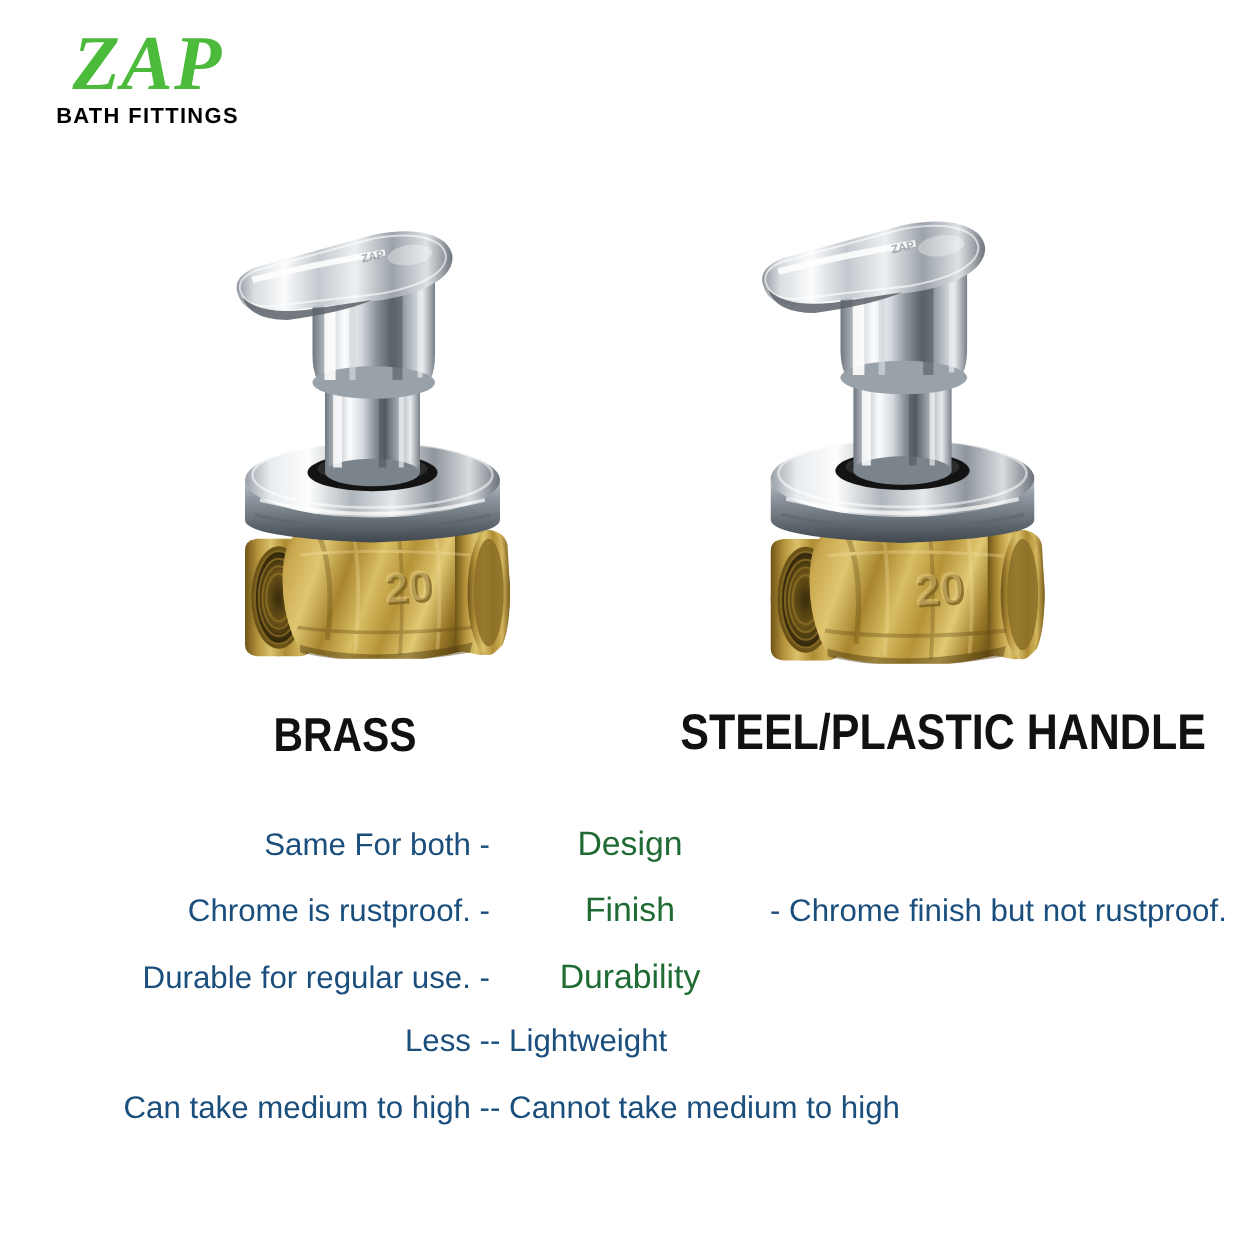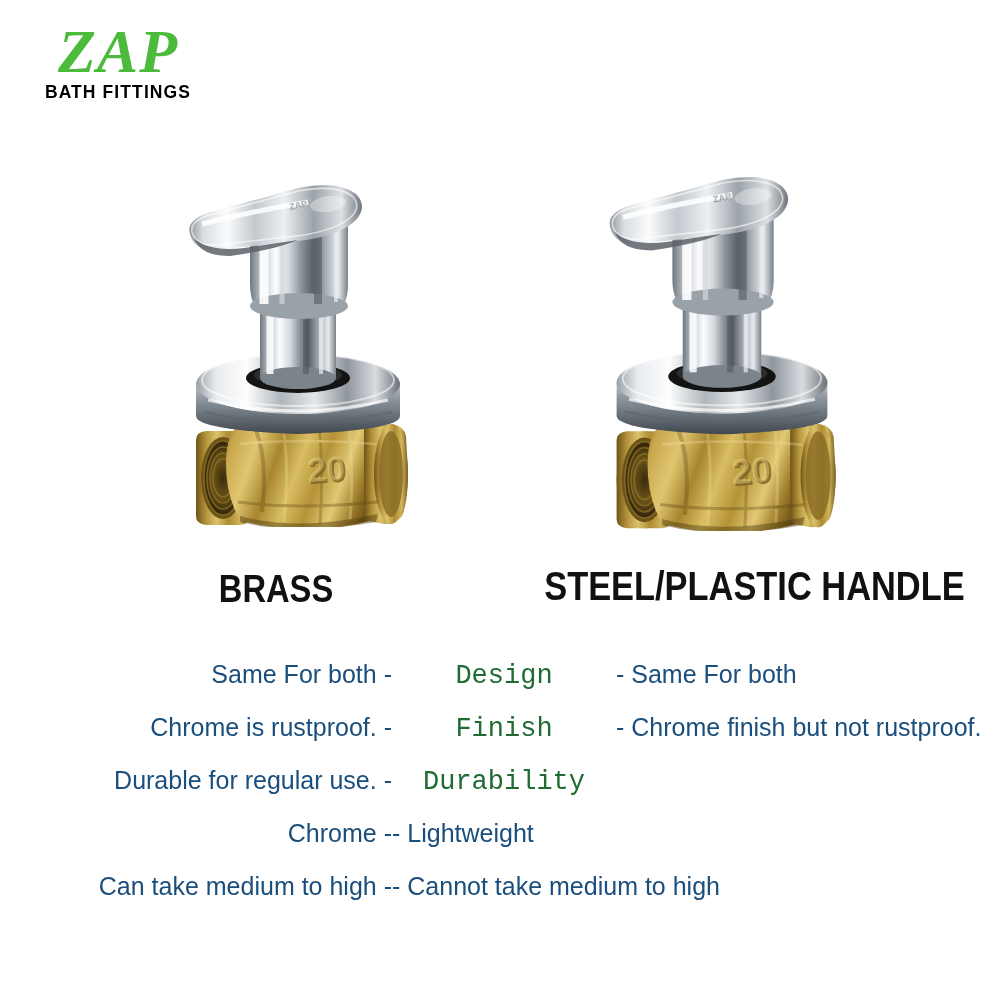--- a/index.html
+++ b/index.html
@@ -90,21 +90,21 @@
     font-size: 25px;
     font-family: "Liberation Sans", sans-serif;
     font-weight: 400;
   }
   .c-mid {
     width: 224px;
     text-align: center;
     white-space: nowrap;
     color: #1F6B33;
     font-size: 27px;
-    font-family: Liberation Mono, monospace;
+    font-family: Liberation Sans, sans-serif;
     font-weight: 400;
   }
   .c-right {
     flex: 1;
     text-align: left;
     white-space: nowrap;
     color: #1A4E7C;
     font-size: 25px;
     font-family: "Liberation Sans", sans-serif;
     font-weight: 400;
@@ -414,36 +414,35 @@
 </div>
 
 <div class="product-title" id="title-brass">BRASS</div>
 <div class="product-title" id="title-steel">STEEL/PLASTIC HANDLE</div>
 
 <div class="compare">
 
   <div class="crow">
     <div class="c-left"><span>Same For both</span> <span class="dash">-</span></div>
     <div class="c-mid">Design</div>
-    <div class="c-right"><span class="dash">-</span> <span>Same For both</span></div>
   </div>
 
   <div class="crow">
     <div class="c-left"><span>Chrome is rustproof.</span> <span class="dash">-</span></div>
     <div class="c-mid">Finish</div>
     <div class="c-right"><span class="dash">-</span> <span>Chrome finish but not rustproof.</span></div>
   </div>
 
   <div class="crow">
     <div class="c-left"><span>Durable for regular use.</span> <span class="dash">-</span></div>
     <div class="c-mid">Durability</div>
   </div>
 
   <div class="crow">
-    <div class="c-left"><span>Chrome</span> <span class="dash">-</span></div>
+    <div class="c-left"><span>Less</span> <span class="dash">-</span></div>
     <div class="c-right"><span class="dash">-</span> <span>Lightweight</span></div>
   </div>
 
   <div class="crow wide">
     <div class="c-left"><span>Can take medium to high</span> <span class="dash">-</span></div>
     <div class="c-right"><span class="dash">-</span> <span>Cannot take medium to high</span></div>
   </div>
 
 </div>
 

